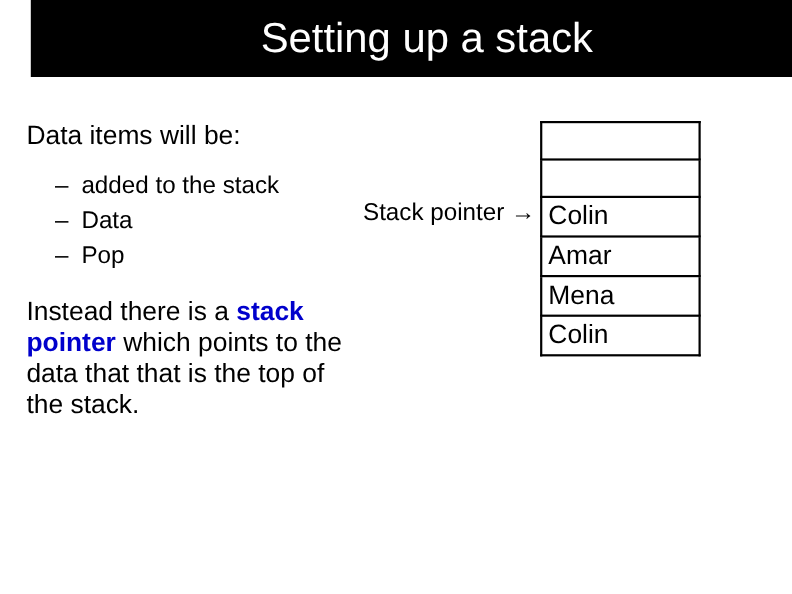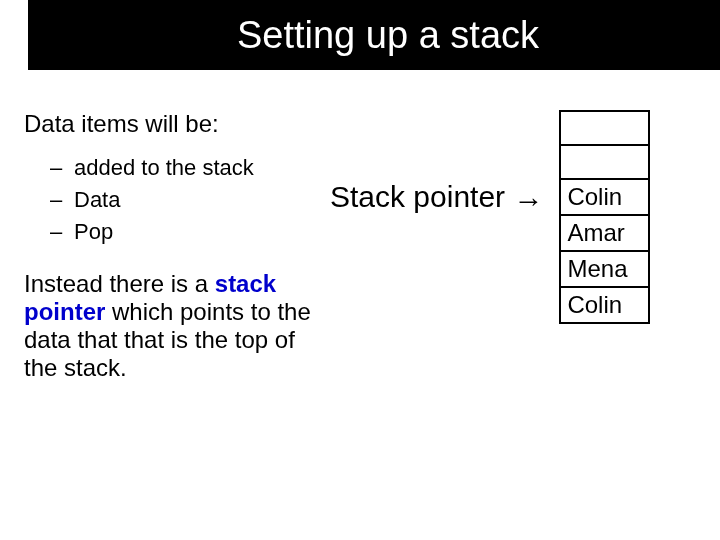--- a/index.html
+++ b/index.html
@@ -59,24 +59,24 @@
     display: inline-block;
     width: 24px;
   }
   .bold { font-weight: bold; }
   .blue { color: #0000cc; }
   .stack-area {
     display: flex;
     align-items: flex-start;
   }
   .pointer-label {
-    font-size: 30px;
+    font-size: 22px;
     white-space: nowrap;
     margin-top: 70px;
-    margin-right: 16px;
+    margin-right: 4px;
   }
   .stack-table {
     border-collapse: collapse;
   }
   .stack-table td {
     border: 2px solid #000;
     width: 144px;
     height: 36px;
     font-size: 24px;
     padding-left: 6px;

